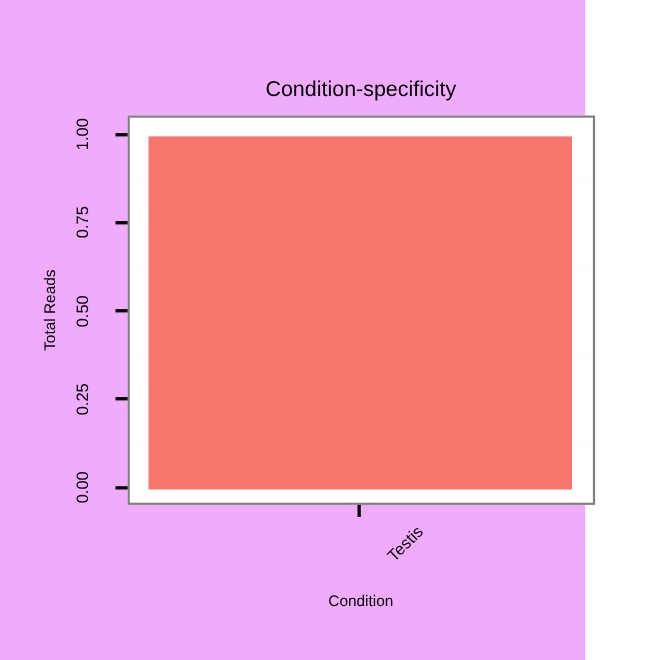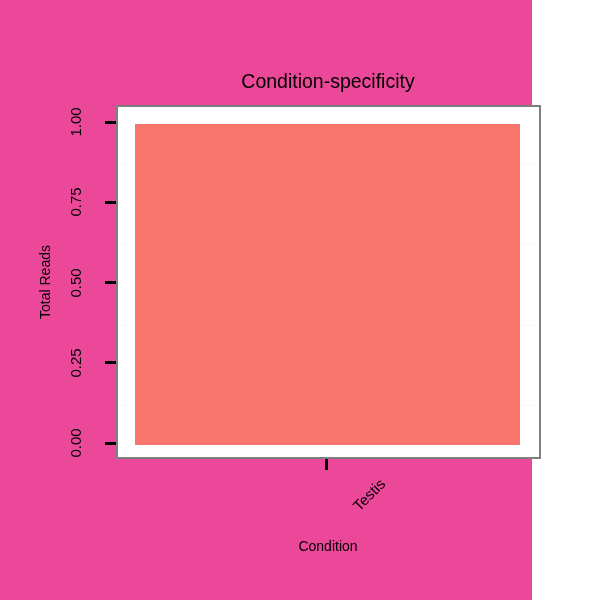--- a/index.html
+++ b/index.html
@@ -11,21 +11,21 @@
     width: 600px;
     height: 600px;
     font-family: "Liberation Sans", sans-serif;
     color: #000000;
     overflow: hidden;
   }
   #figure {
     position: relative;
     width: 532px;
     height: 600px;
-    background: #ec4899;
+    background: #f0abfc;
   }
 
   
   #chart-title {
     position: absolute;
     left: 0;
     top: 70px;
     width: 600px;
     text-align: center;
     font-size: 19.5px;

